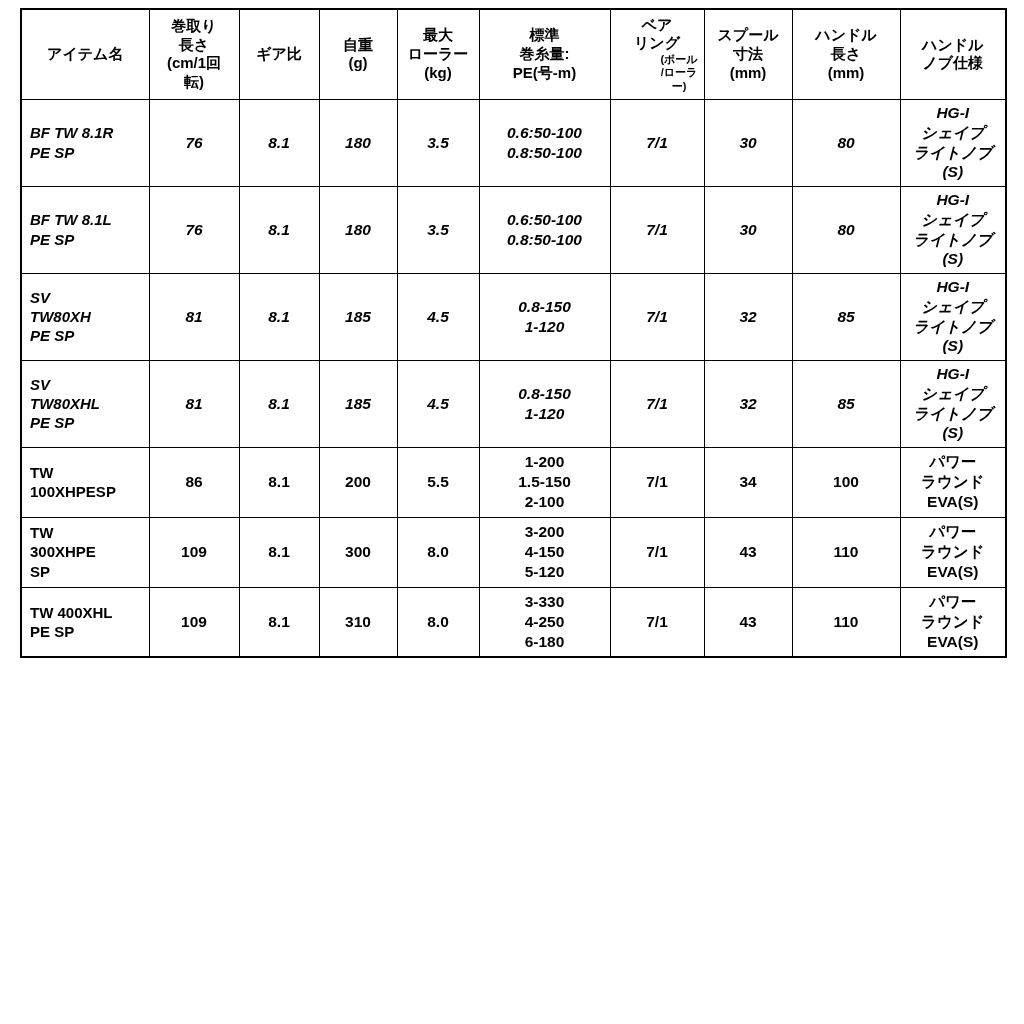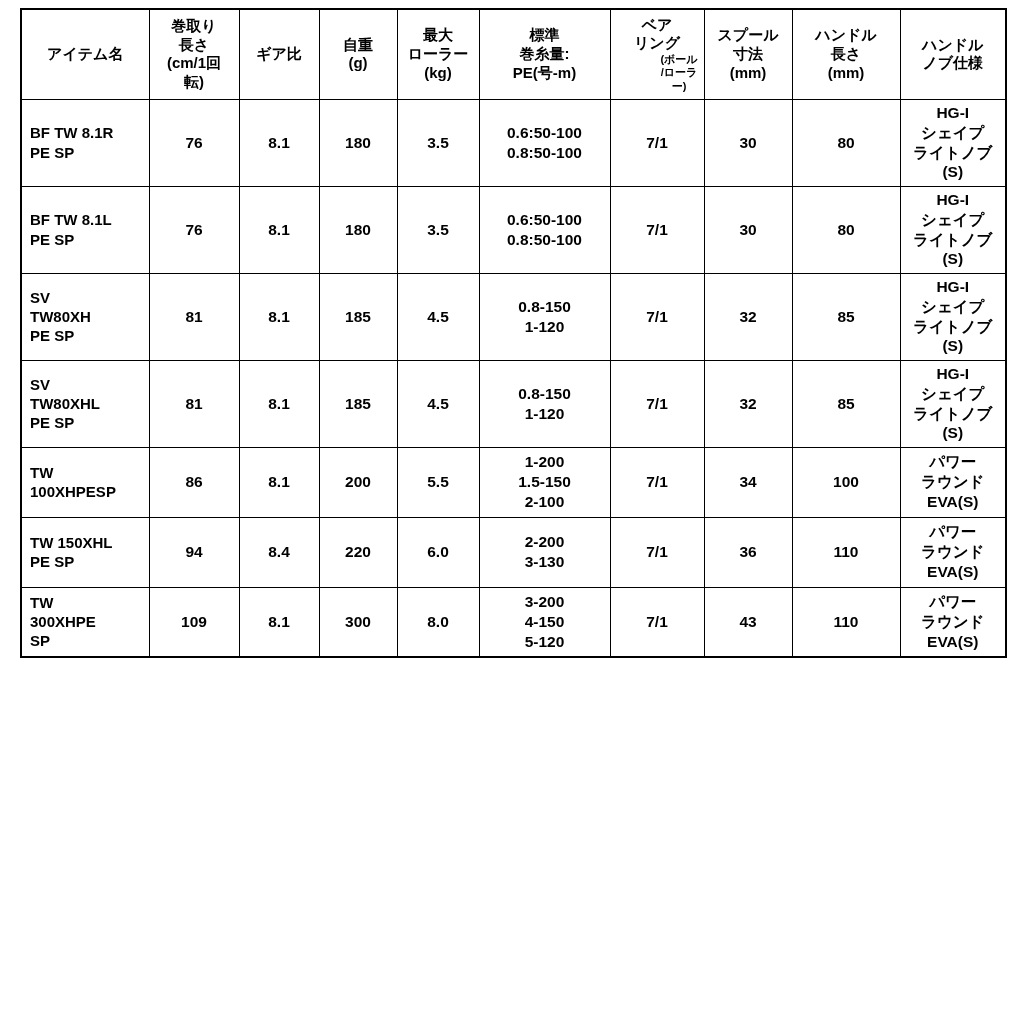--- a/index.html
+++ b/index.html
@@ -41,21 +41,21 @@
     font-size: 15.5px;
     line-height: 1.28;
     text-align: center;
   }
   td.item {
     text-align: left;
     padding-left: 8px;
     padding-right: 4px;
     font-size: 15px;
   }
-  tr.tall td  { height: 87px; }
+  tr.tall td  { height: 87px; font-style: italic; }
   tr.short td { height: 70px; }
   .th-sub {
     font-size: 11px;
     font-weight: 700;
     line-height: 1.2;
     white-space: pre-line;
     padding-left: 44px;
   }
 </style>
 </head>
@@ -186,48 +186,49 @@
 1.5-150
 2-100</td>
           <td>7/1</td>
           <td>34</td>
           <td>100</td>
           <td>パワー
 ラウンド
 EVA(S)</td>
         </tr>
         <tr class="short">
-          <td class="item">TW 150XHL
-PE SP</td>
-          <td>94</td>
-          <td>8.4</td>
-          <td>220</td>
-          <td>6.0</td>
-          <td>2-200
-3-130</td>
-          <td>7/1</td>
-          <td>36</td>
-          <td>110</td>
-          <td>パワー
-ラウンド
-EVA(S)</td>
-        </tr>
-        <tr class="short">
           <td class="item">TW
 300XHPE
 SP</td>
           <td>109</td>
           <td>8.1</td>
           <td>300</td>
           <td>8.0</td>
           <td>3-200
 4-150
 5-120</td>
           <td>7/1</td>
           <td>43</td>
           <td>110</td>
           <td>パワー
 ラウンド
 EVA(S)</td>
         </tr>
+        <tr class="short">
+          <td class="item">TW 400XHL
+PE SP</td>
+          <td>109</td>
+          <td>8.1</td>
+          <td>310</td>
+          <td>8.0</td>
+          <td>3-330
+4-250
+6-180</td>
+          <td>7/1</td>
+          <td>43</td>
+          <td>110</td>
+          <td>パワー
+ラウンド
+EVA(S)</td>
+        </tr>
       </tbody>
   </table>
 </div>
 
 </body></html>

